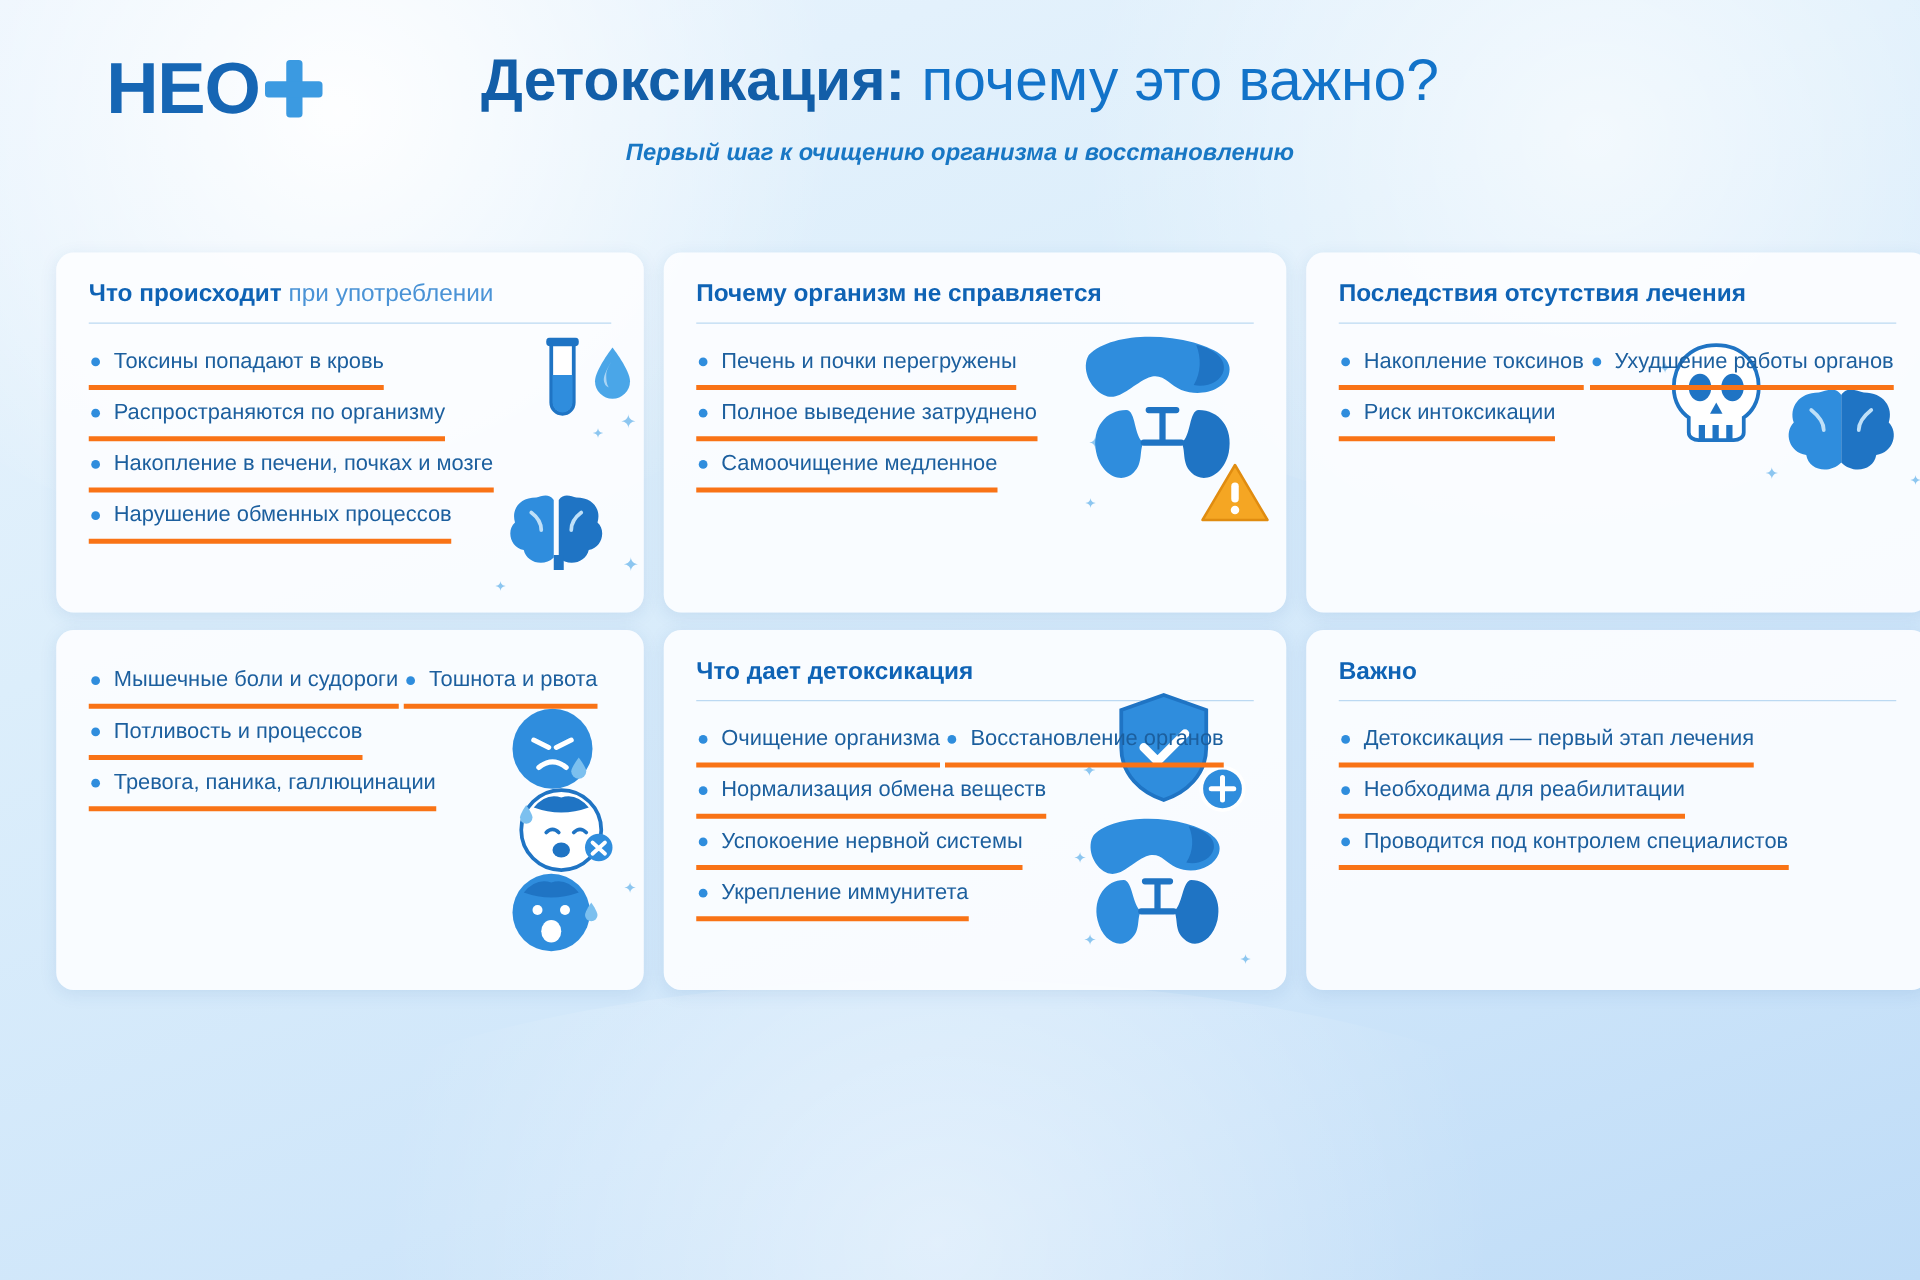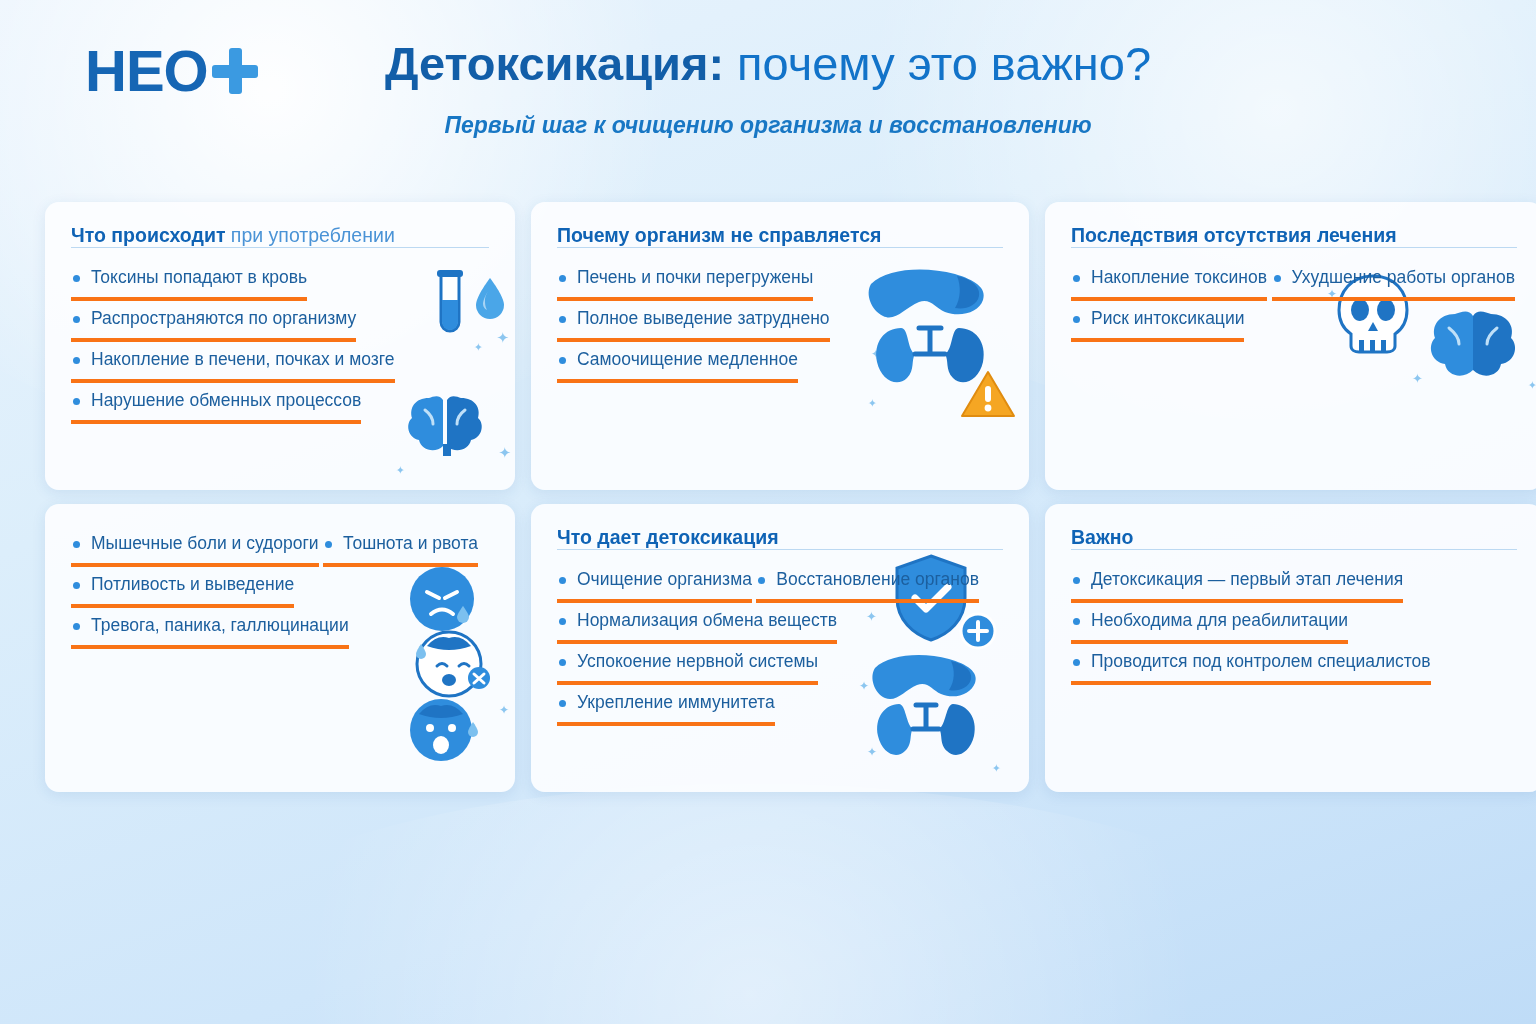--- a/index.html
+++ b/index.html
@@ -86,21 +86,21 @@
     line-height: 1.1;
     color: #1273c9;
     white-space: nowrap;
   }
   .title .strong {
     font-weight: bold;
     color: #125ea8;
   }
   .subtitle {
     margin-top: 22px;
-    font-size: 23px;
+    font-size: 19px;
     font-style: italic;
     font-weight: bold;
     color: #1877c4;
     text-align: center;
   }
 
   
   .grid {
     position: relative;
     margin: 22px 45px 0 45px;
@@ -115,20 +115,21 @@
     border-radius: 14px;
     box-shadow: 0 3px 14px rgba(30,90,160,0.10);
     padding: 22px 26px 18px 26px;
     box-sizing: border-box;
     overflow: hidden;
   }
   .card-title {
     font-size: 19.5px;
     font-weight: bold;
     color: #0f63b5;
+    padding-bottom: 11px;
     border-bottom: 1.6px solid #bcd9f2;
     margin-bottom: 12px;
   }
   .card-title .light {
     font-weight: normal;
     color: #4a93d6;
   }
   ul.items {
     list-style: none;
     margin: 0;
@@ -332,21 +333,21 @@
         <circle cx="49" cy="36" r="4" fill="#ffffff"></circle>
         <ellipse cx="38" cy="53" rx="8" ry="9" fill="#ffffff"></ellipse>
         <path d="M70 30 c0 0 5 7 5 10 a5 5 0 0 1 -10 0 c0 -3 5 -10 5 -10 z" fill="#7cc0ef"></path>
       </svg>
     </div>
     <span class="spark" style="right:6px; bottom:76px; font-size:12px;">✦</span>
 
     <ul class="items">
       <li class="row"><span>Мышечные боли и судороги</span></li>
       <li class="row"><span>Тошнота и рвота</span></li>
-      <li class="row"><span>Потливость и выведение</span></li>
+      <li class="row"><span>Потливость и процессов</span></li>
       <li class="row"><span>Тревога, паника, галлюцинации</span></li>
     </ul>
   </div>
 
   <div class="card">
     <div class="card-title">
       <span>Что дает детоксикация</span>
     </div>
 
     <div class="art" style="right:56px; top:48px; width:84px; height:92px;">

